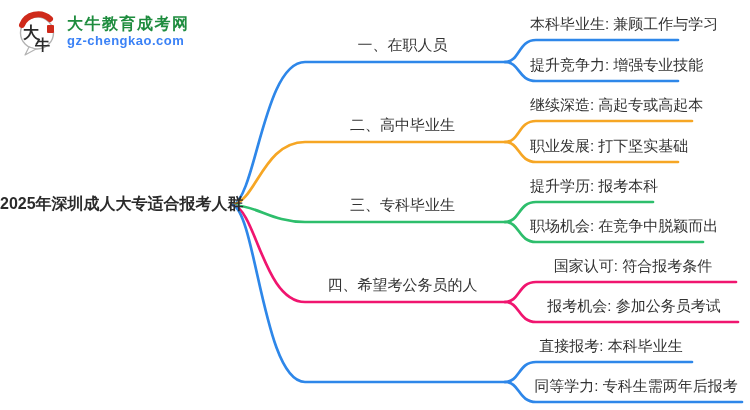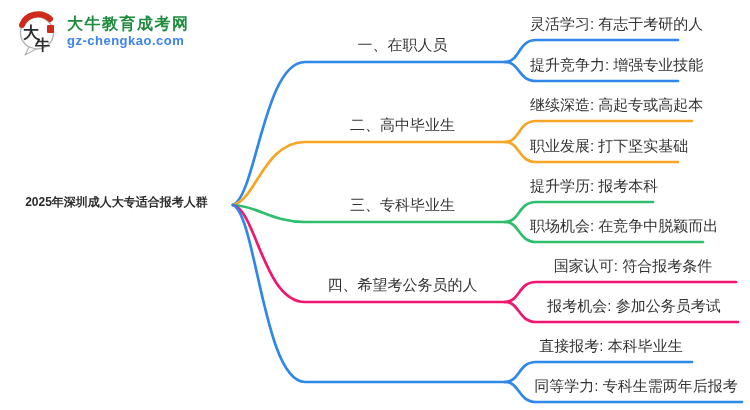--- a/index.html
+++ b/index.html
@@ -11,21 +11,21 @@
   .wires path { fill:none; stroke-width:2.7; stroke-linecap:round; }
 
   .logo { position:absolute; left:16px; top:8px; display:flex; align-items:center; gap:7px; }
   .logo-text { display:flex; flex-direction:column; line-height:1.15; }
   .logo-title { font-size:16px; font-weight:700; color:#1e8c3e; letter-spacing:1.5px; }
   .logo-domain { font-size:13px; font-weight:700; color:#3b82f6; letter-spacing:0.5px; }
 
   .node-text { position:absolute; white-space:nowrap; color:#333; }
   .root-topic {
     left:0; top:194px; width:233px; text-align:center;
-    font-size:12px; font-weight:600; color:#2b2b2b;
+    font-size:16px; font-weight:600; color:#2b2b2b;
   }
   .branch-label {
     left:300px; width:205px; text-align:center;
     font-size:15px; line-height:20px; height:20px;
   }
   .sub-item {
     text-align:center; font-size:15px; line-height:20px; height:20px;
   }
 </style>
 </head>
@@ -72,21 +72,21 @@
     </div>
   </div>
 
   <div class="node-text root-topic">2025年深圳成人大专适合报考人群</div>
 
   <div class="node-text branch-label" style="top:115px">二、高中毕业生</div>
   <div class="node-text branch-label" style="top:35px">一、在职人员</div>
   <div class="node-text branch-label" style="top:195px">三、专科毕业生</div>
   <div class="node-text branch-label" style="top:275px">四、希望考公务员的人</div>
 
-  <div class="node-text sub-item" style="left:530px; top:14px;  width:148px">灵活学习: 有志于考研的人</div>
+  <div class="node-text sub-item" style="left:530px; top:14px;  width:148px">本科毕业生: 兼顾工作与学习</div>
   <div class="node-text sub-item" style="left:530px; top:55px;  width:148px">提升竞争力: 增强专业技能</div>
   <div class="node-text sub-item" style="left:530px; top:95px;  width:162px">继续深造: 高起专或高起本</div>
   <div class="node-text sub-item" style="left:530px; top:176px; width:123px">提升学历: 报考本科</div>
   <div class="node-text sub-item" style="left:530px; top:136px; width:148px">职业发展: 打下坚实基础</div>
   <div class="node-text sub-item" style="left:530px; top:216px; width:173px">职场机会: 在竞争中脱颖而出</div>
   <div class="node-text sub-item" style="left:530px; top:256px; width:206px">国家认可: 符合报考条件</div>
   <div class="node-text sub-item" style="left:530px; top:296px; width:208px">报考机会: 参加公务员考试</div>
   <div class="node-text sub-item" style="left:530px; top:336px; width:162px">直接报考: 本科毕业生</div>
   <div class="node-text sub-item" style="left:530px; top:376px; width:212px">同等学力: 专科生需两年后报考</div>
 

